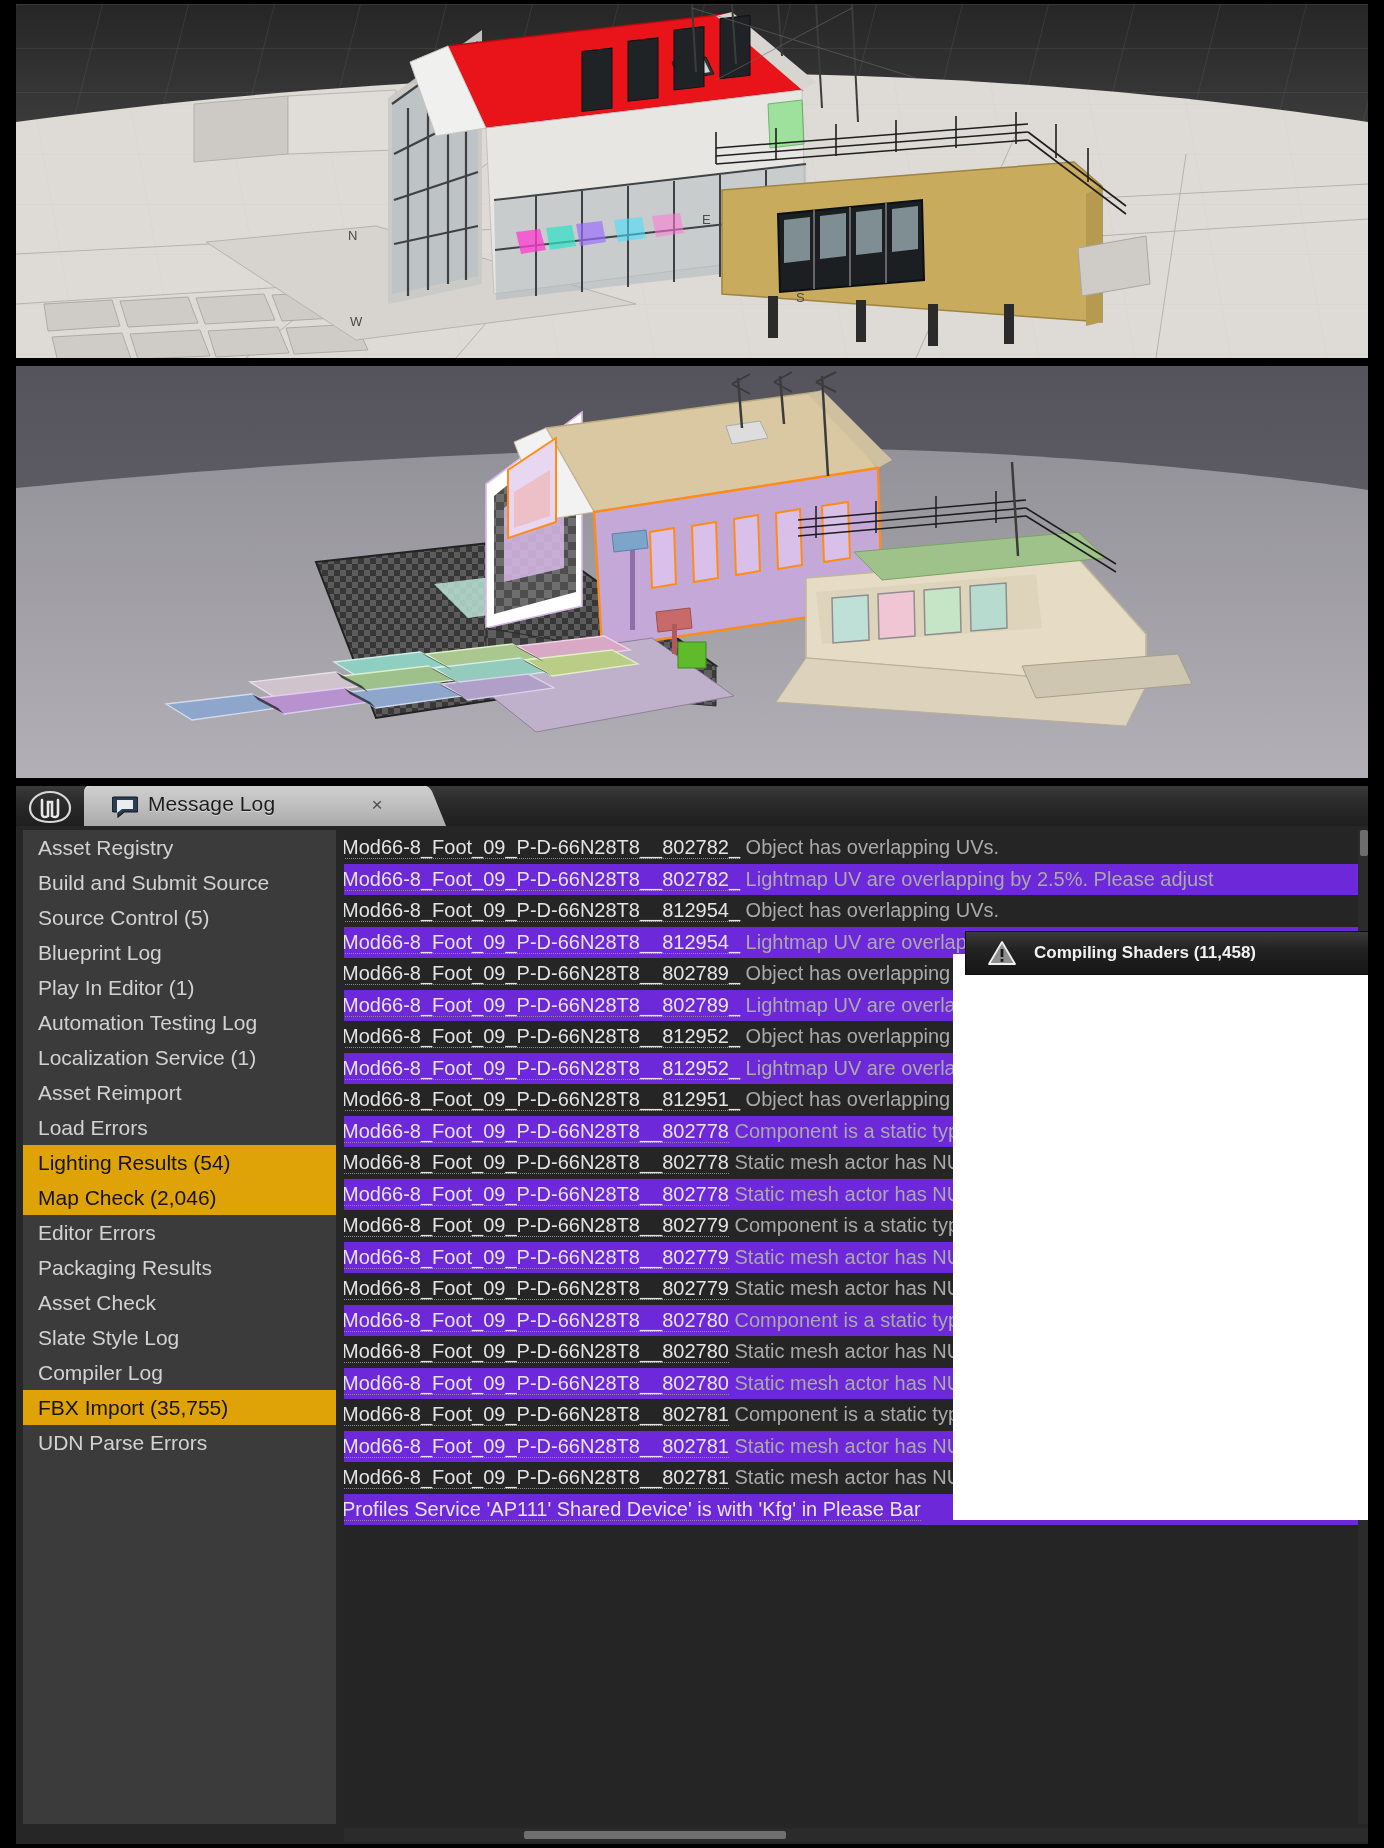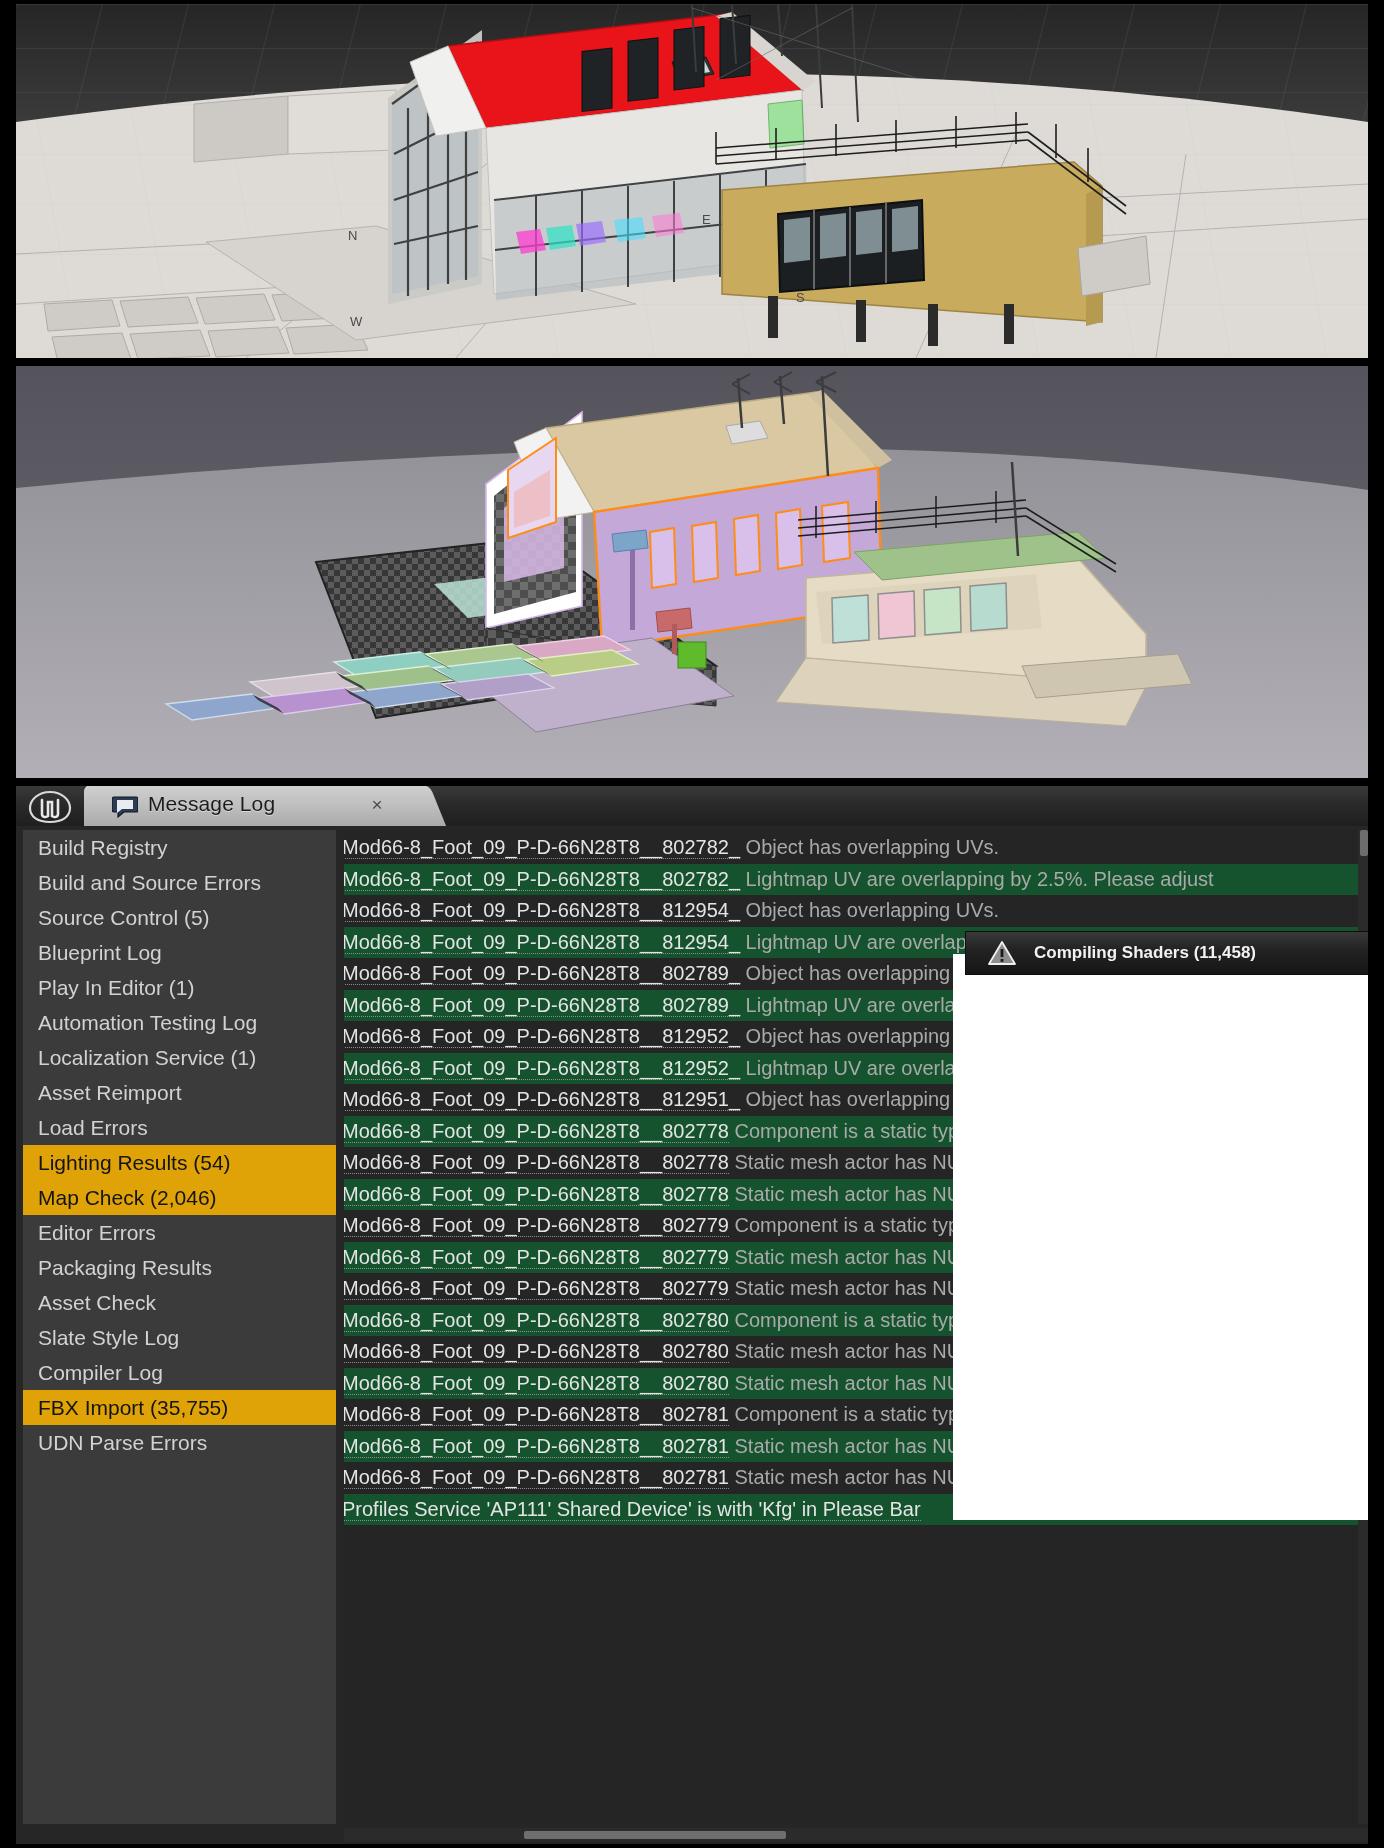--- a/index.html
+++ b/index.html
@@ -38,21 +38,21 @@
       text-align:center;line-height:22px;cursor:pointer;z-index:3;}
 
   .winbody{position:absolute;left:0;top:42px;width:100%;height:1018px;background:#262626;}
   .sidebar{position:absolute;left:9px;top:4px;width:313px;height:994px;background:#3b3b3b;overflow:hidden;}
   .cat{height:35px;line-height:35px;padding-left:15px;font-size:21px;color:#d2d2d2;white-space:nowrap;cursor:default;}
   .cat.sel{background:#e0a307;color:#141414;}
 
   .logpane{position:absolute;left:330px;top:4px;right:0;height:994px;background:#252525;overflow:hidden;}
   .loglist{position:absolute;left:6px;top:2px;right:4px;top:2px;}
   .logrow{height:31.5px;line-height:31.5px;white-space:nowrap;font-size:20px;color:#a6a6a6;padding-left:4px;}
-  .logrow.alt{background:#14532d;}
+  .logrow.alt{background:#6d28d9;}
   .logrow .lnk{color:#e4e4e4;border-bottom:1px dotted #8d8d8d;}
   .logrow .msg{color:#a9a9a9;}
   .vscroll{position:absolute;right:0;top:0;width:12px;height:994px;background:#2b2b2b;}
   .vscroll .thumb{position:absolute;left:2px;top:0px;width:8px;height:26px;background:#6d6d6d;border-radius:2px;}
   .hscroll{position:absolute;left:330px;bottom:2px;right:0;height:14px;background:#2b2b2b;}
   .hscroll .thumb{position:absolute;left:180px;top:3px;width:262px;height:8px;background:#6f6f6f;border-radius:2px;}
 
   
   .whitepanel{position:absolute;left:953px;top:954px;width:431px;height:566px;background:#fff;}
   .toast{position:absolute;left:965px;top:931px;width:419px;height:42px;
@@ -389,22 +389,22 @@
         </svg>
       </span>
       <span class="tab-title">Message Log</span>
     </div>
     <span class="tab-close">×</span>
   </div>
 
   <div class="winbody">
 
     <div class="sidebar" id="sidebar">
-        <div class="cat"><span>Build Registry</span></div>
-        <div class="cat"><span>Build and Source Errors</span></div>
+        <div class="cat"><span>Asset Registry</span></div>
+        <div class="cat"><span>Build and Submit Source</span></div>
         <div class="cat"><span>Source Control (5)</span></div>
         <div class="cat"><span>Blueprint Log</span></div>
         <div class="cat"><span>Play In Editor (1)</span></div>
         <div class="cat"><span>Automation Testing Log</span></div>
         <div class="cat"><span>Localization Service (1)</span></div>
         <div class="cat"><span>Asset Reimport</span></div>
         <div class="cat"><span>Load Errors</span></div>
         <div class="cat sel"><span>Lighting Results (54)</span></div>
         <div class="cat sel"><span>Map Check (2,046)</span></div>
         <div class="cat"><span>Editor Errors</span></div>

